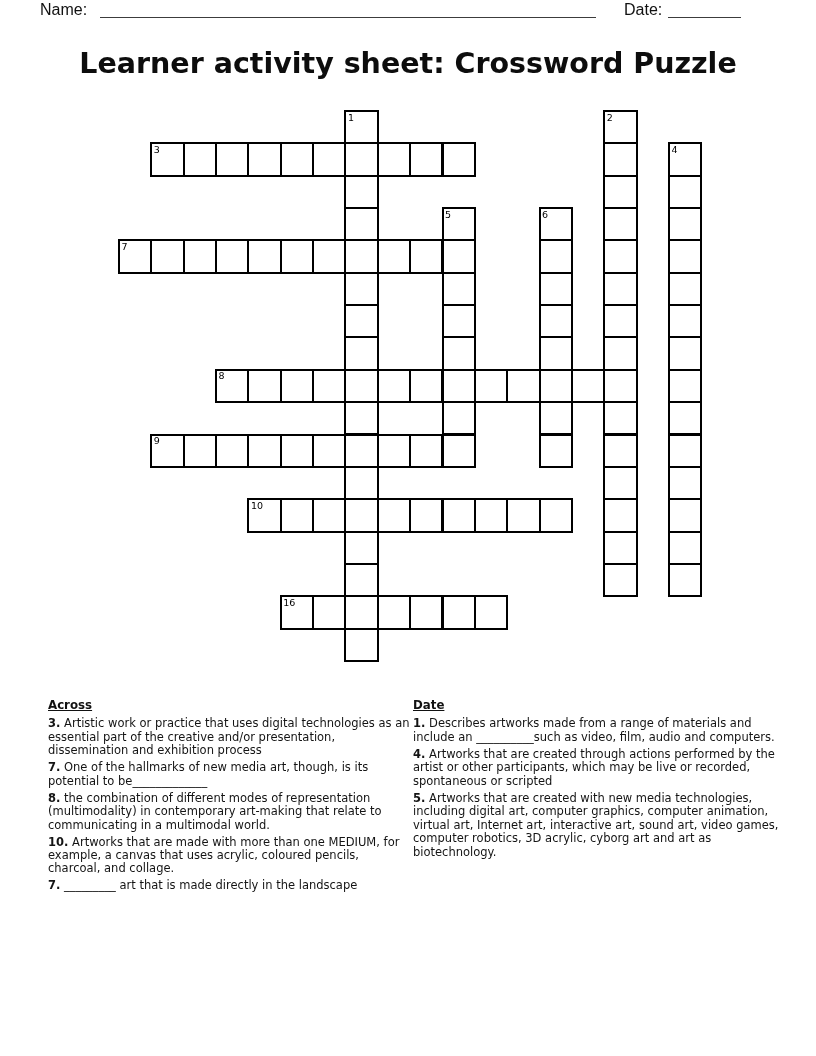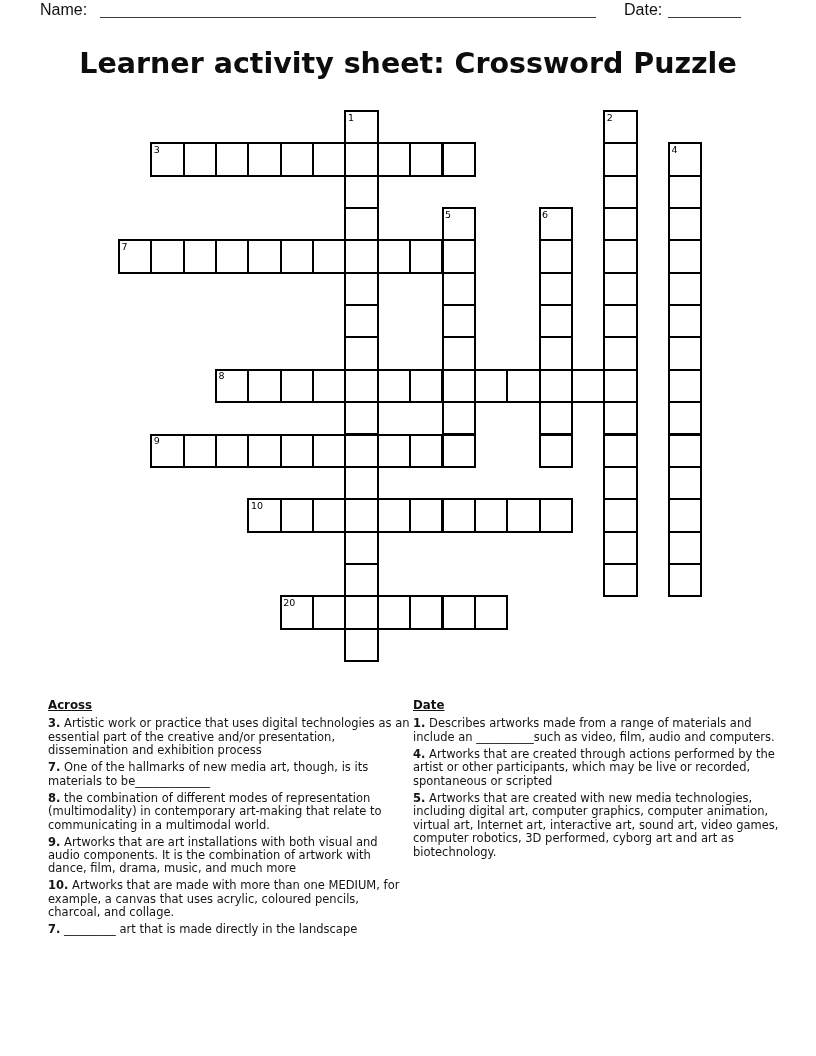--- a/index.html
+++ b/index.html
@@ -168,38 +168,37 @@
       <span class="cell-num" style="left: 132.9px; top: 390.7px;">10</span>
       <div class="cell" style="left: 161.75px; top: 388.2px;"></div>
       <div class="cell" style="left: 194.1px; top: 388.2px;"></div>
       <div class="cell" style="left: 258.8px; top: 388.2px;"></div>
       <div class="cell" style="left: 291.15px; top: 388.2px;"></div>
       <div class="cell" style="left: 323.5px; top: 388.2px;"></div>
       <div class="cell" style="left: 355.85px; top: 388.2px;"></div>
       <div class="cell" style="left: 388.2px; top: 388.2px;"></div>
       <div class="cell" style="left: 420.55px; top: 388.2px;"></div>
       <div class="cell" style="left: 161.75px; top: 485.25px;"></div>
-      <span class="cell-num" style="left: 165.25px; top: 487.75px;">20</span>
+      <span class="cell-num" style="left: 165.25px; top: 487.75px;">16</span>
       <div class="cell" style="left: 194.1px; top: 485.25px;"></div>
       <div class="cell" style="left: 258.8px; top: 485.25px;"></div>
       <div class="cell" style="left: 291.15px; top: 485.25px;"></div>
       <div class="cell" style="left: 323.5px; top: 485.25px;"></div>
       <div class="cell" style="left: 355.85px; top: 485.25px;"></div>
     </div>
 
   <div class="clue-col clue-col-left">
     <div class="clue-header">Across</div>
     <p class="clue"><span class="clue-num">3.</span> <span>Artistic work or practice that uses digital technologies as an essential part of the creative and/or presentation, dissemination and exhibition process</span></p>
-    <p class="clue"><span class="clue-num">7.</span> <span>One of the hallmarks of new media art, though, is its materials to be_____________</span></p>
+    <p class="clue"><span class="clue-num">7.</span> <span>One of the hallmarks of new media art, though, is its potential to be_____________</span></p>
     <p class="clue"><span class="clue-num">8.</span> <span>the combination of different modes of representation (multimodality) in contemporary art-making that relate to communicating in a multimodal world.</span></p>
-    <p class="clue"><span class="clue-num">9.</span> <span>Artworks that are art installations with both visual and audio components. It is the combination of artwork with dance, film, drama, music, and much more</span></p>
     <p class="clue"><span class="clue-num">10.</span> <span>Artworks that are made with more than one MEDIUM, for example, a canvas that uses acrylic, coloured pencils, charcoal, and collage.</span></p>
     <p class="clue"><span class="clue-num">7.</span> <span>_________ art that is made directly in the landscape</span></p>
   </div>
 
   <div class="clue-col clue-col-right">
     <div class="clue-header">Date</div>
     <p class="clue"><span class="clue-num">1.</span> <span>Describes artworks made from a range of materials and include an __________such as video, film, audio and computers.</span></p>
     <p class="clue"><span class="clue-num">4.</span> <span>Artworks that are created through actions performed by the artist or other participants, which may be live or recorded, spontaneous or scripted</span></p>
-    <p class="clue"><span class="clue-num">5.</span> <span>Artworks that are created with new media technologies, including digital art, computer graphics, computer animation, virtual art, Internet art, interactive art, sound art, video games, computer robotics, 3D performed, cyborg art and art as biotechnology.</span></p>
+    <p class="clue"><span class="clue-num">5.</span> <span>Artworks that are created with new media technologies, including digital art, computer graphics, computer animation, virtual art, Internet art, interactive art, sound art, video games, computer robotics, 3D acrylic, cyborg art and art as biotechnology.</span></p>
   </div>
 
 </div>
 
 </body></html>

